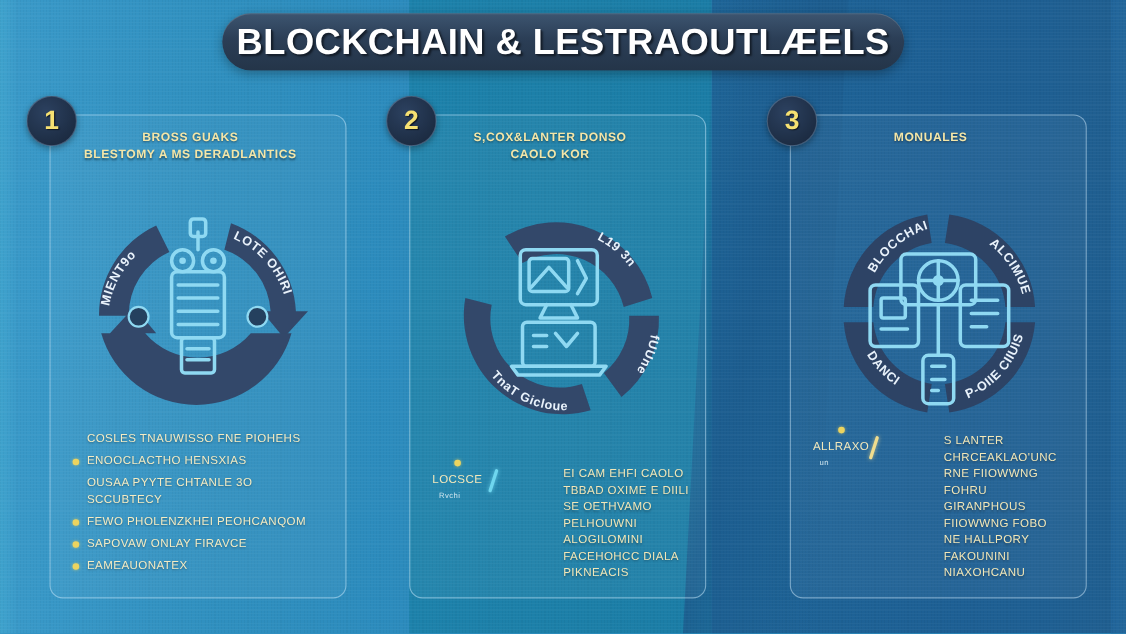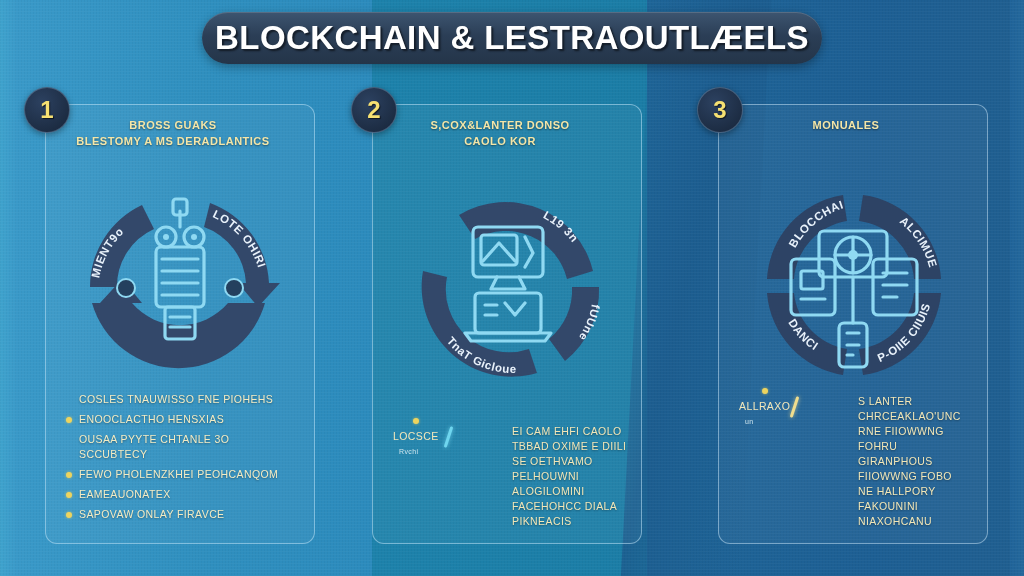--- a/index.html
+++ b/index.html
@@ -179,25 +179,25 @@
     <div class="b-row">
       <span class="dot hidden"></span>
       <span class="b-txt">OUSAA PYYTE CHTANLE 3O SCCUBTECY</span>
     </div>
     <div class="b-row">
       <span class="dot"></span>
       <span class="b-txt">FEWO PHOLENZKHEI PEOHCANQOM</span>
     </div>
     <div class="b-row">
       <span class="dot"></span>
+      <span class="b-txt">SAPOVAW ONLAY FIRAVCE</span>
+    </div>
+    <div class="b-row">
+      <span class="dot"></span>
       <span class="b-txt">EAMEAUONATEX</span>
-    </div>
-    <div class="b-row">
-      <span class="dot"></span>
-      <span class="b-txt">SAPOVAW ONLAY FIRAVCE</span>
     </div>
   </div>
 </div>
 
 <div class="card" id="card-2">
   <div class="badge">2</div>
   <div class="card-head">
     <div>S,COX&amp;LANTER DONSO</div>
     <div>CAOLO KOR</div>
   </div>

